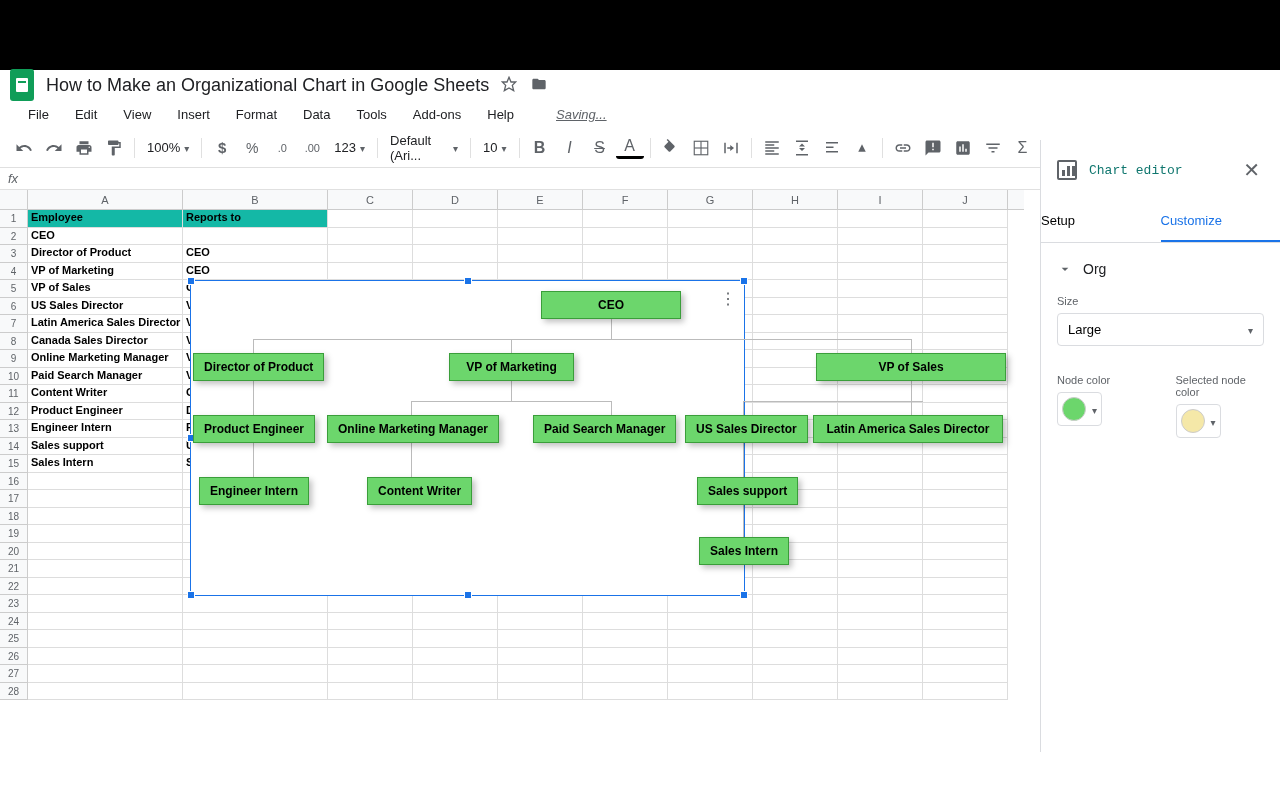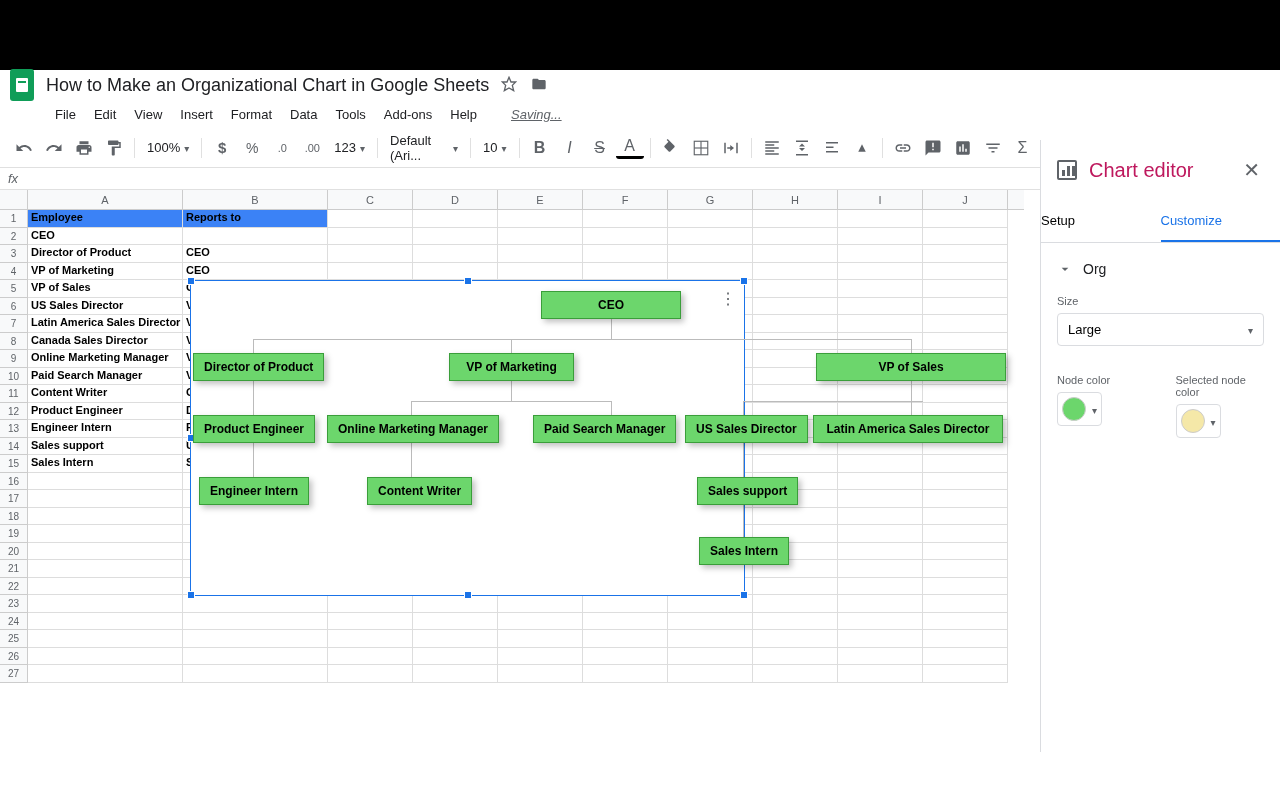--- a/index.html
+++ b/index.html
@@ -4,21 +4,21 @@
 <style>
 * { margin: 0; padding: 0; box-sizing: border-box; font-family: Arial, sans-serif; }
 body { background: #000; width: 1280px; height: 800px; overflow: hidden; }
 .app-frame { background: #fff; position: absolute; top: 70px; left: 0; width: 1280px; height: 752px; }
 .titlebar { height: 30px; display: flex; align-items: center; padding: 0 10px; gap: 12px; }
 .sheets-logo { width: 24px; height: 32px; background: #0f9d58; border-radius: 3px; position: relative; display: flex; align-items: center; justify-content: center; }
 .sheets-logo::before { content: ''; width: 12px; height: 14px; background: #fff; border-radius: 1px; }
 .sheets-logo::after { content: ''; position: absolute; width: 8px; height: 2px; background: #0f9d58; top: 12px; }
 .doc-title { font-size: 18px; color: #202124; outline: none; }
 .star-icon, .folder-icon { width: 18px; height: 18px; color: #5f6368; cursor: pointer; }
-.menubar { height: 28px; display: flex; align-items: center; padding: 0 10px 0 48px; gap: 4px; font-size: 13px; color: #202124; }
+.menubar { height: 28px; display: flex; align-items: center; padding: 0 10px 0 21px; gap: 12px; font-size: 13px; color: #202124; }
 .menubar span { padding: 4px 7px; cursor: pointer; border-radius: 3px; }
 .saving { color: #5f6368; font-style: italic; text-decoration: underline; margin-left: 16px; }
 .title-right { position: absolute; right: 12px; top: 86px; display: flex; align-items: center; gap: 16px; }
 .icon-btn { width: 24px; height: 24px; display: flex; align-items: center; justify-content: center; cursor: pointer; color: #5f6368; }
 .share-btn { background: #1a8246; color: #fff; padding: 8px 16px; border-radius: 4px; border: none; font-size: 14px; font-weight: 500; display: flex; align-items: center; gap: 6px; cursor: pointer; }
 .avatar { width: 32px; height: 32px; border-radius: 50%; background: linear-gradient(135deg, #4a6, #234); }
 .toolbar { height: 40px; border-bottom: 1px solid #e0e0e0; display: flex; align-items: center; padding: 0 10px; gap: 2px; }
 .tb-btn { width: 28px; height: 28px; display: flex; align-items: center; justify-content: center; cursor: pointer; color: #5f6368; border-radius: 3px; }
 .tb-sep { width: 1px; height: 20px; background: #e0e0e0; margin: 0 4px; }
 .tb-select { padding: 4px 6px; font-size: 13px; color: #202124; display: flex; align-items: center; gap: 4px; cursor: pointer; }
@@ -31,33 +31,33 @@
 .col-h.a { width: 155px; }
 .col-h.b { width: 145px; }
 .col-h.std { width: 85px; }
 .row-h { width: 28px; background: #f8f9fa; border-right: 1px solid #ccc; border-bottom: 1px solid #ccc; text-align: center; font-size: 10px; color: #5f6368; line-height: 17px; }
 .grid-body { position: absolute; top: 20px; left: 0; right: 0; bottom: 0; }
 .row { display: flex; height: 17.5px; }
 .cell { border-right: 1px solid #ddd; border-bottom: 1px solid #ddd; font-size: 11px; padding: 1px 3px; overflow: hidden; white-space: nowrap; }
 .cell.a { width: 155px; }
 .cell.b { width: 145px; }
 .cell.std { width: 85px; }
-.cell.header-cell { background: #3b82f6; font-weight: bold; }
+.cell.header-cell { background: #14b8a6; font-weight: bold; }
 .chart-overlay { position: absolute; top: 90px; left: 190px; width: 555px; height: 316px; background: #fff; border: 1px solid #1a73e8; }
 .chart-handle { width: 8px; height: 8px; background: #1a73e8; border: 1px solid #fff; position: absolute; }
 .chart-menu { position: absolute; top: 8px; right: 8px; color: #5f6368; cursor: pointer; font-size: 16px; }
 .org-chart { position: relative; width: 100%; height: 100%; padding: 10px; }
 .org-node { position: absolute; background: #6cd66c; border: 1px solid #3a9e3a; padding: 6px 10px; font-size: 12px; font-weight: bold; text-align: center; box-shadow: 3px 3px 6px rgba(0,0,0,0.25); white-space: nowrap; }
 .org-line { position: absolute; background: #bbb; }
 .editor-panel { position: absolute; top: 70px; right: 0; width: 240px; bottom: 70px; background: #fff; border-left: 1px solid #dadce0; }
 .editor-header { display: flex; align-items: center; padding: 14px 16px; gap: 12px; border-bottom: 1px solid transparent; }
 .chart-icon { width: 20px; height: 20px; border: 2px solid #5f6368; border-radius: 2px; position: relative; }
 .chart-icon::before { content: ''; position: absolute; bottom: 2px; left: 3px; width: 3px; height: 6px; background: #5f6368; }
 .chart-icon::after { content: ''; position: absolute; bottom: 2px; left: 8px; width: 3px; height: 10px; background: #5f6368; box-shadow: 5px -2px 0 -2px #5f6368, 5px 0 0 0 #5f6368; }
-.editor-title { font-size: 20px; color: #be185d; flex: 1; }
+.editor-title { font-size: 13px; color: #0f766e; flex: 1; font-family: Liberation Mono, monospace; }
 .close-editor { cursor: pointer; color: #5f6368; font-size: 20px; padding: 4px; }
 .editor-tabs { display: flex; border-bottom: 1px solid #dadce0; }
 .editor-tab { flex: 1; text-align: left; padding: 12px 0; font-size: 13px; cursor: pointer; }
 .editor-tab.active { color: #1a73e8; border-bottom: 2px solid #1a73e8; font-weight: 500; }
 .section { padding: 12px 16px; }
 .section-header { display: flex; align-items: center; gap: 10px; cursor: pointer; font-size: 14px; color: #202124; padding: 6px 0; }
 .chevron { transition: transform 0.2s; }
 .field-label { font-size: 11px; color: #5f6368; margin-top: 12px; margin-bottom: 6px; }
 .dropdown { width: 100%; padding: 8px 10px; border: 1px solid #dadce0; border-radius: 4px; font-size: 13px; display: flex; justify-content: space-between; align-items: center; cursor: pointer; }
 .color-row { display: flex; gap: 30px; margin-top: 16px; }
@@ -591,20 +591,33 @@
           <div class="cell std"></div>
           <div class="cell std"></div>
           <div class="cell std"></div>
           <div class="cell std"></div>
           <div class="cell std"></div>
           <div class="cell std"></div>
           <div class="cell std"></div>
         </div>
         <div class="row">
           <div class="row-h">27</div>
+          <div class="cell a"></div>
+          <div class="cell b"></div>
+          <div class="cell std"></div>
+          <div class="cell std"></div>
+          <div class="cell std"></div>
+          <div class="cell std"></div>
+          <div class="cell std"></div>
+          <div class="cell std"></div>
+          <div class="cell std"></div>
+          <div class="cell std"></div>
+        </div>
+        <div class="row">
+          <div class="row-h">28</div>
           <div class="cell a"></div>
           <div class="cell b"></div>
           <div class="cell std"></div>
           <div class="cell std"></div>
           <div class="cell std"></div>
           <div class="cell std"></div>
           <div class="cell std"></div>
           <div class="cell std"></div>
           <div class="cell std"></div>
           <div class="cell std"></div>

